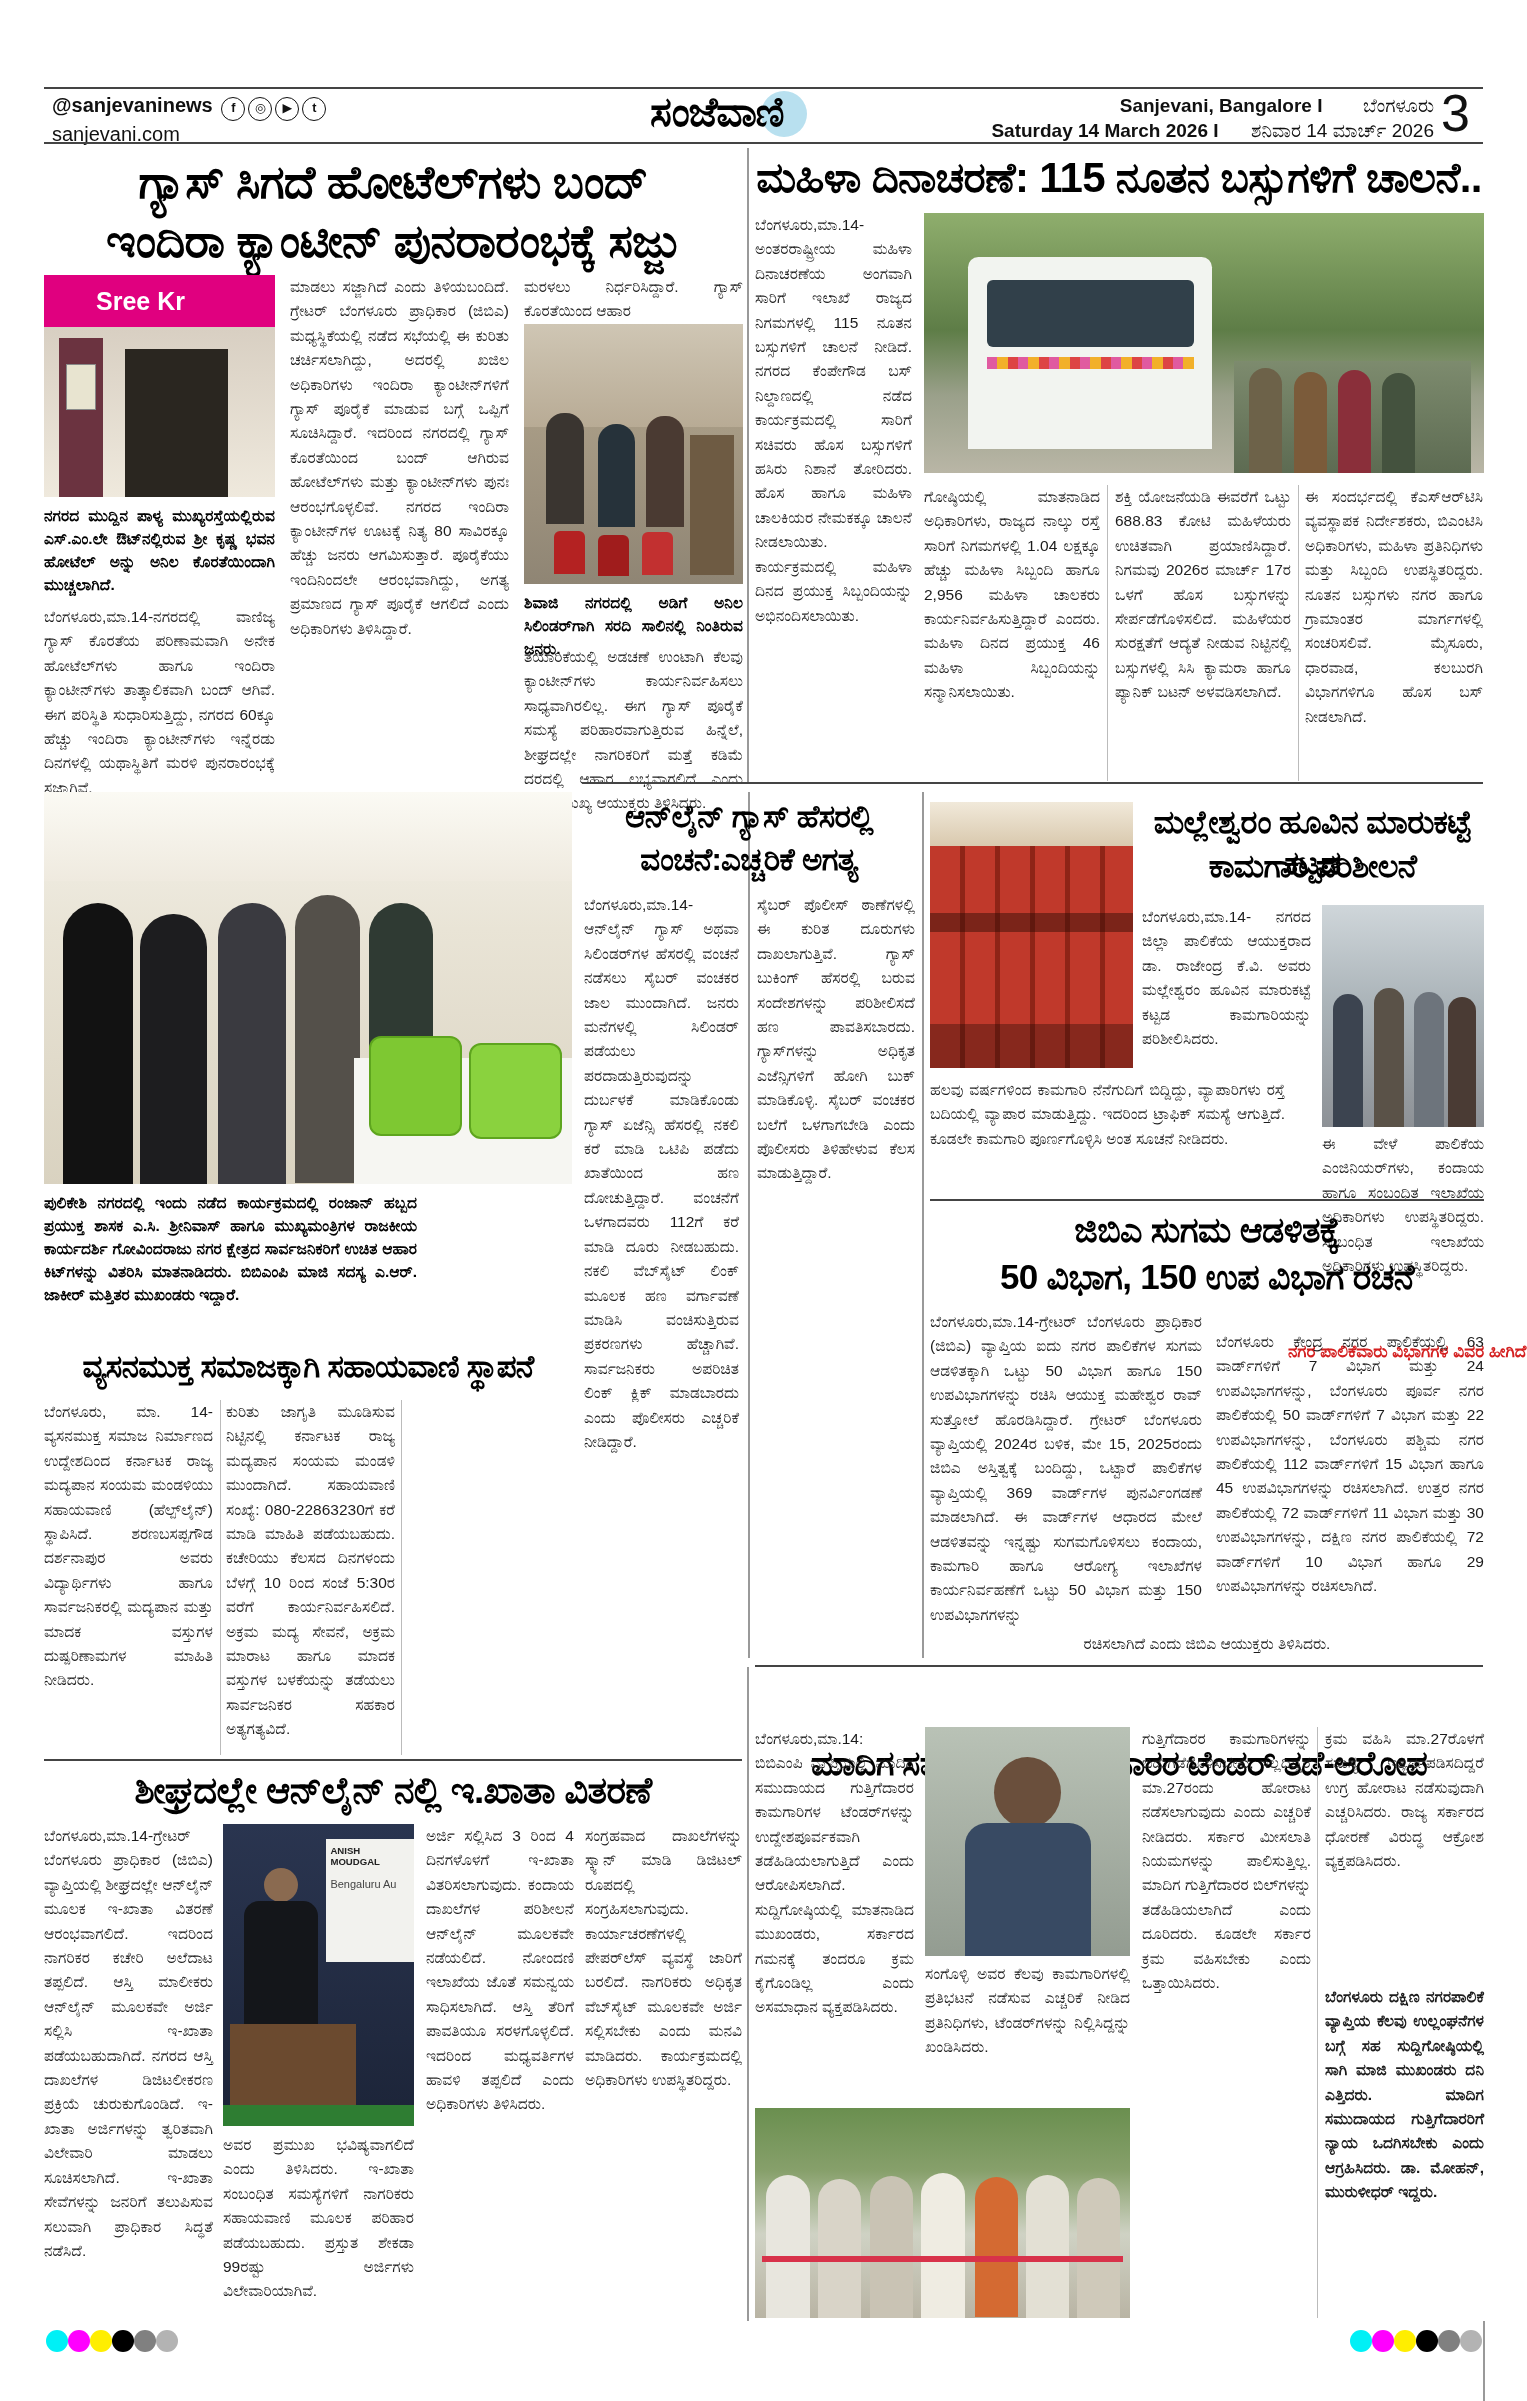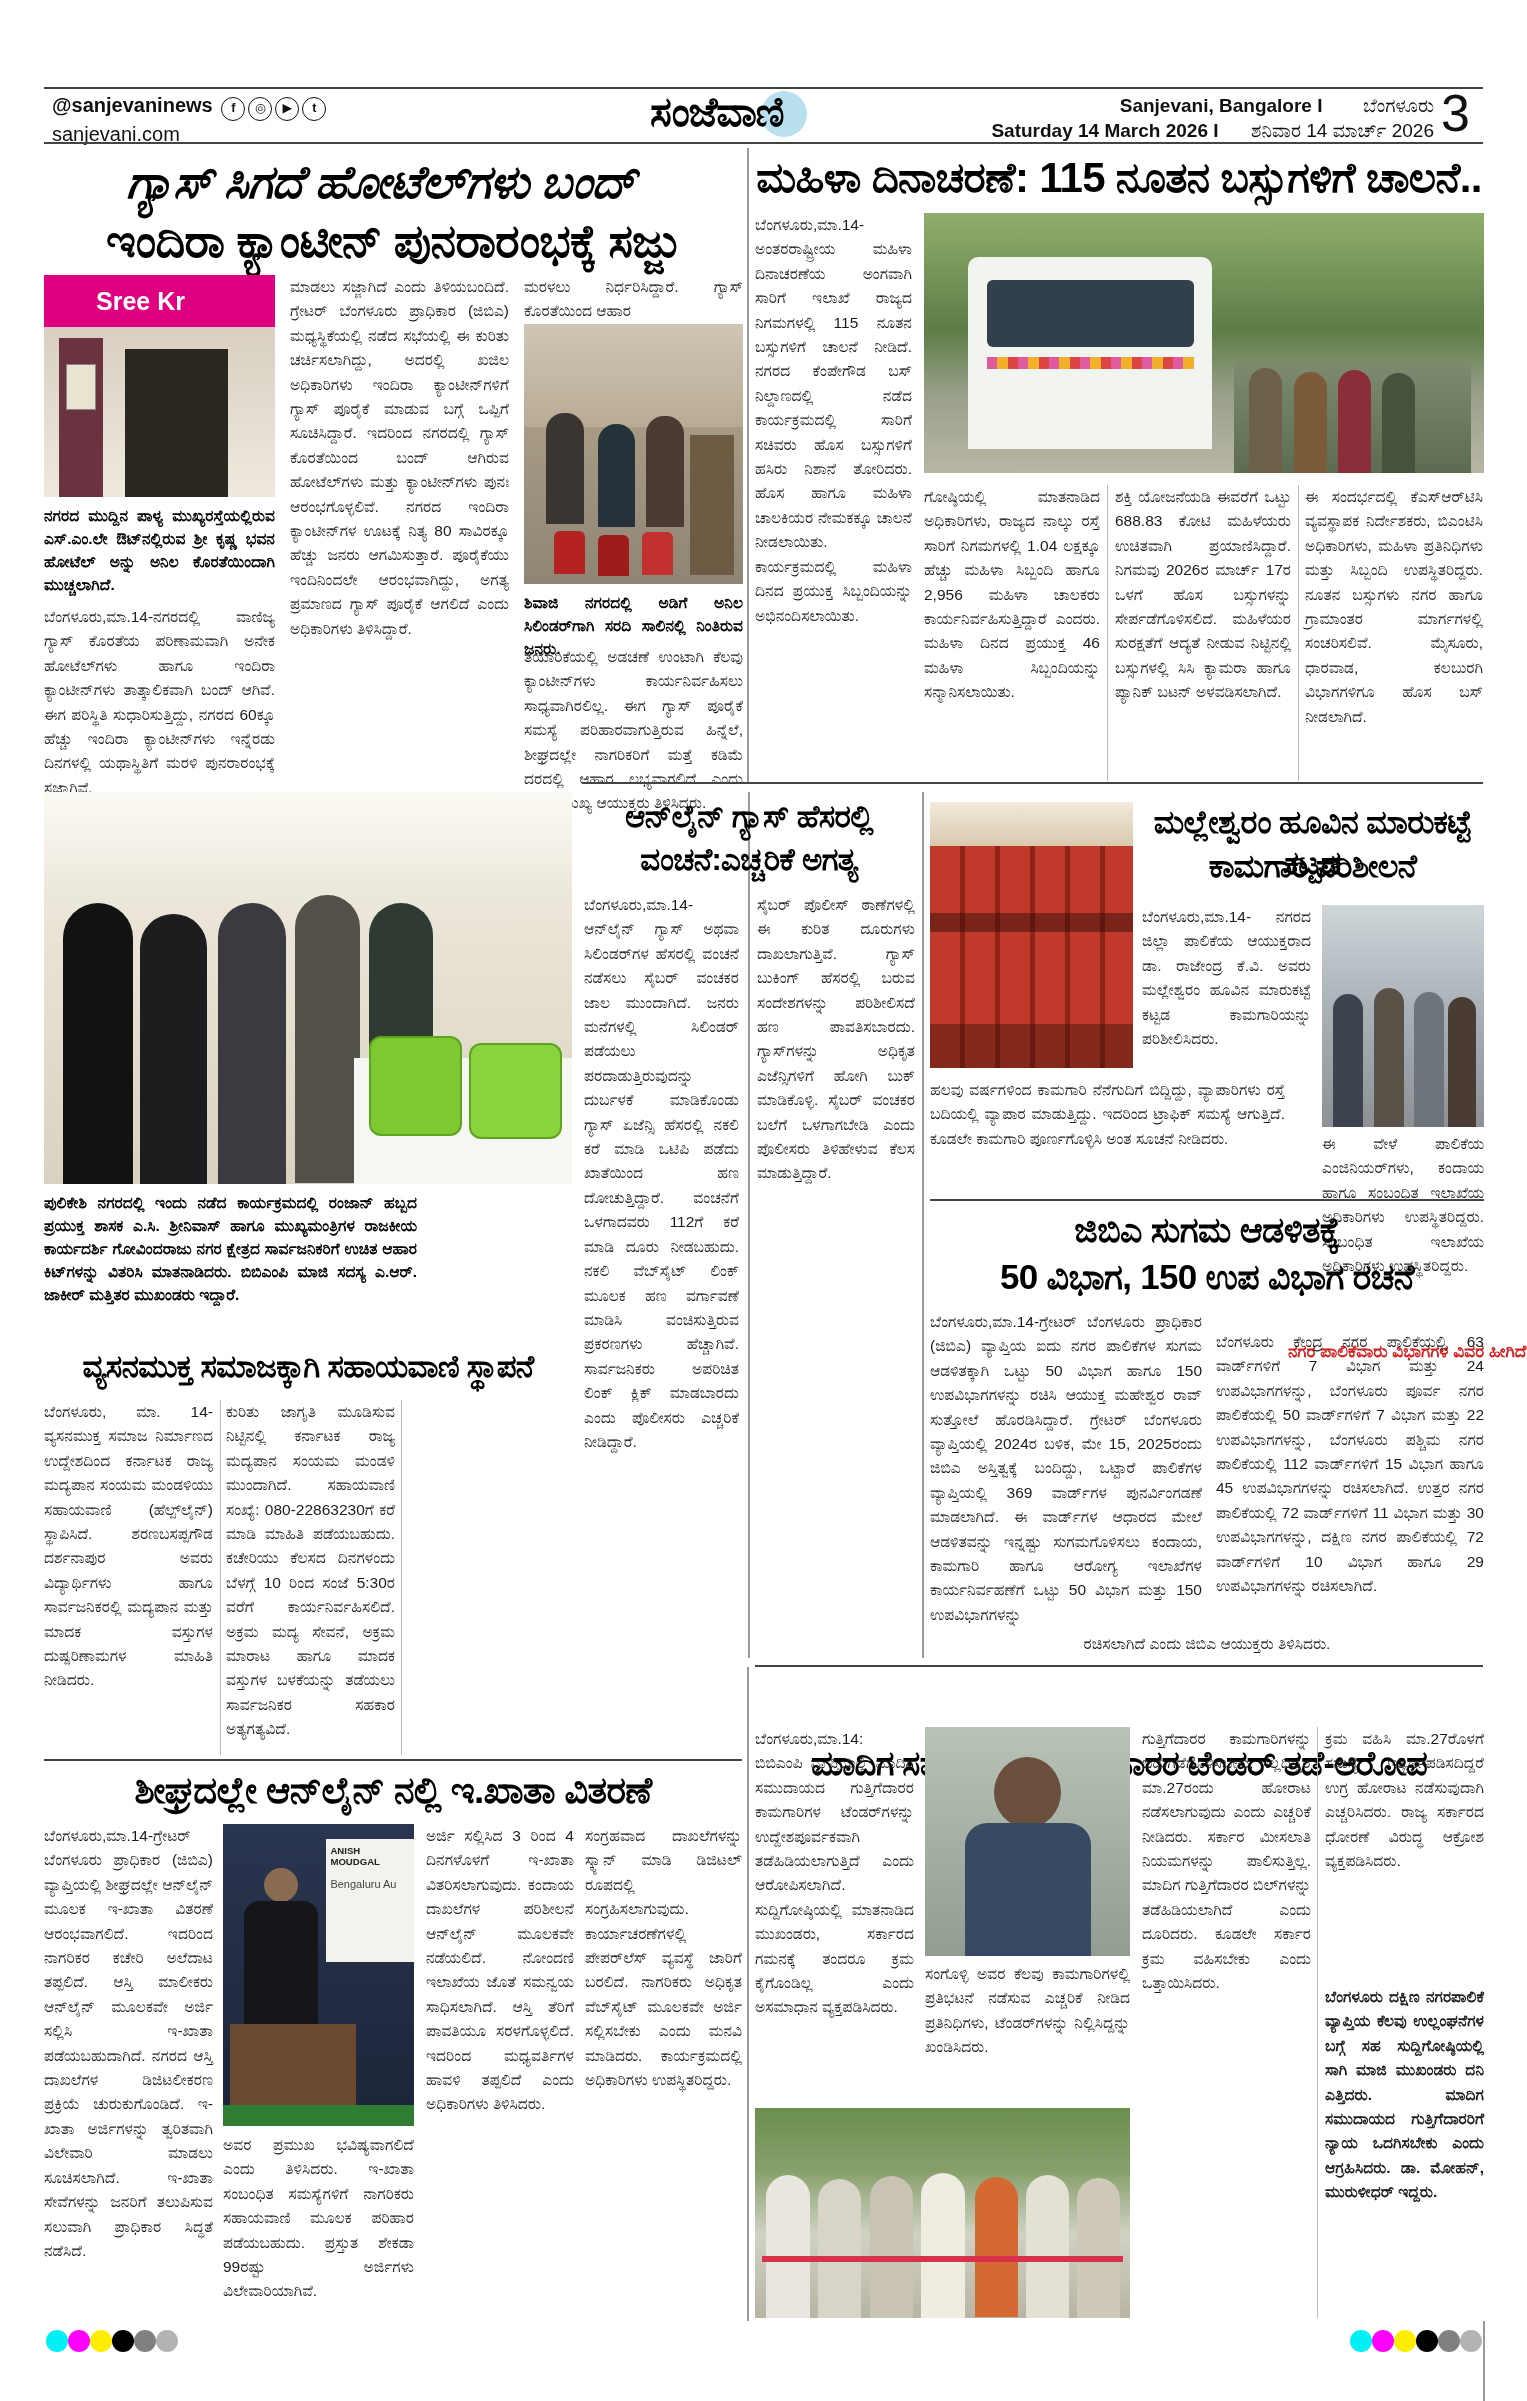--- a/index.html
+++ b/index.html
@@ -51,21 +51,21 @@
     <div style="font-size:19px;margin-top:3px;">
       <span style="font-weight:bold;">Saturday  14  March 2026   I</span>
       <span style="display:inline-block;width:22px;"></span>
       <span>ಶನಿವಾರ 14 ಮಾರ್ಚ್ 2026</span>
     </div>
   </div>
   <div class="abs" style="left:1441px;top:83px;font-size:52px;font-weight:400;">3</div>
 
   <div class="abs hrule" style="left:44px;top:142px;width:1439px;height:2.2px;"></div>
 
-  <div class="abs headline" style="left:32px;top:154px;width:698px;font-size:46px;line-height:56px;font-style:italic;">ಗ್ಯಾಸ್ ಸಿಗದೆ ಹೋಟೆಲ್‌ಗಳು ಬಂದ್</div>
+  <div class="abs headline" style="left:44px;top:154px;width:698px;font-size:46px;line-height:56px;">ಗ್ಯಾಸ್ ಸಿಗದೆ ಹೋಟೆಲ್‌ಗಳು ಬಂದ್</div>
   <div class="abs headline" style="left:44px;top:213px;width:698px;font-size:46px;line-height:56px;">ಇಂದಿರಾ ಕ್ಯಾಂಟೀನ್ ಪುನರಾರಂಭಕ್ಕೆ ಸಜ್ಜು</div>
 
   <div class="abs photo" style="left:44px;top:275px;width:231px;height:222px;">
     <div class="abs" style="left:0;top:0;width:231px;height:52px;background:#e0007f;color:#fff;font-weight:bold;font-size:25px;line-height:52px;padding-left:52px;">Sree Kr</div>
     <div class="abs" style="left:0;top:52px;width:231px;height:170px;background:linear-gradient(#d8cfc2,#efe9dd);"></div>
     <div class="abs" style="left:15px;top:63px;width:44px;height:159px;background:#6b3340;"></div>
     <div class="abs" style="left:81px;top:74px;width:103px;height:148px;background:#2a2620;"></div>
     <div class="abs" style="left:22px;top:89px;width:28px;height:44px;background:#e8e4d0;border:1.5px solid #888;"></div>
   </div>
   <div class="abs caption" style="left:44px;top:504px;width:231px;">ನಗರದ ಮುದ್ದಿನ ಪಾಳ್ಯ ಮುಖ್ಯರಸ್ತೆಯಲ್ಲಿರುವ ಎಸ್.ಎಂ.ಲೇ ಔಟ್‌ನಲ್ಲಿರುವ ಶ್ರೀ ಕೃಷ್ಣ ಭವನ ಹೋಟೆಲ್ ಅನ್ನು ಅನಿಲ ಕೊರತೆಯಿಂದಾಗಿ ಮುಚ್ಚಲಾಗಿದೆ.</div>

